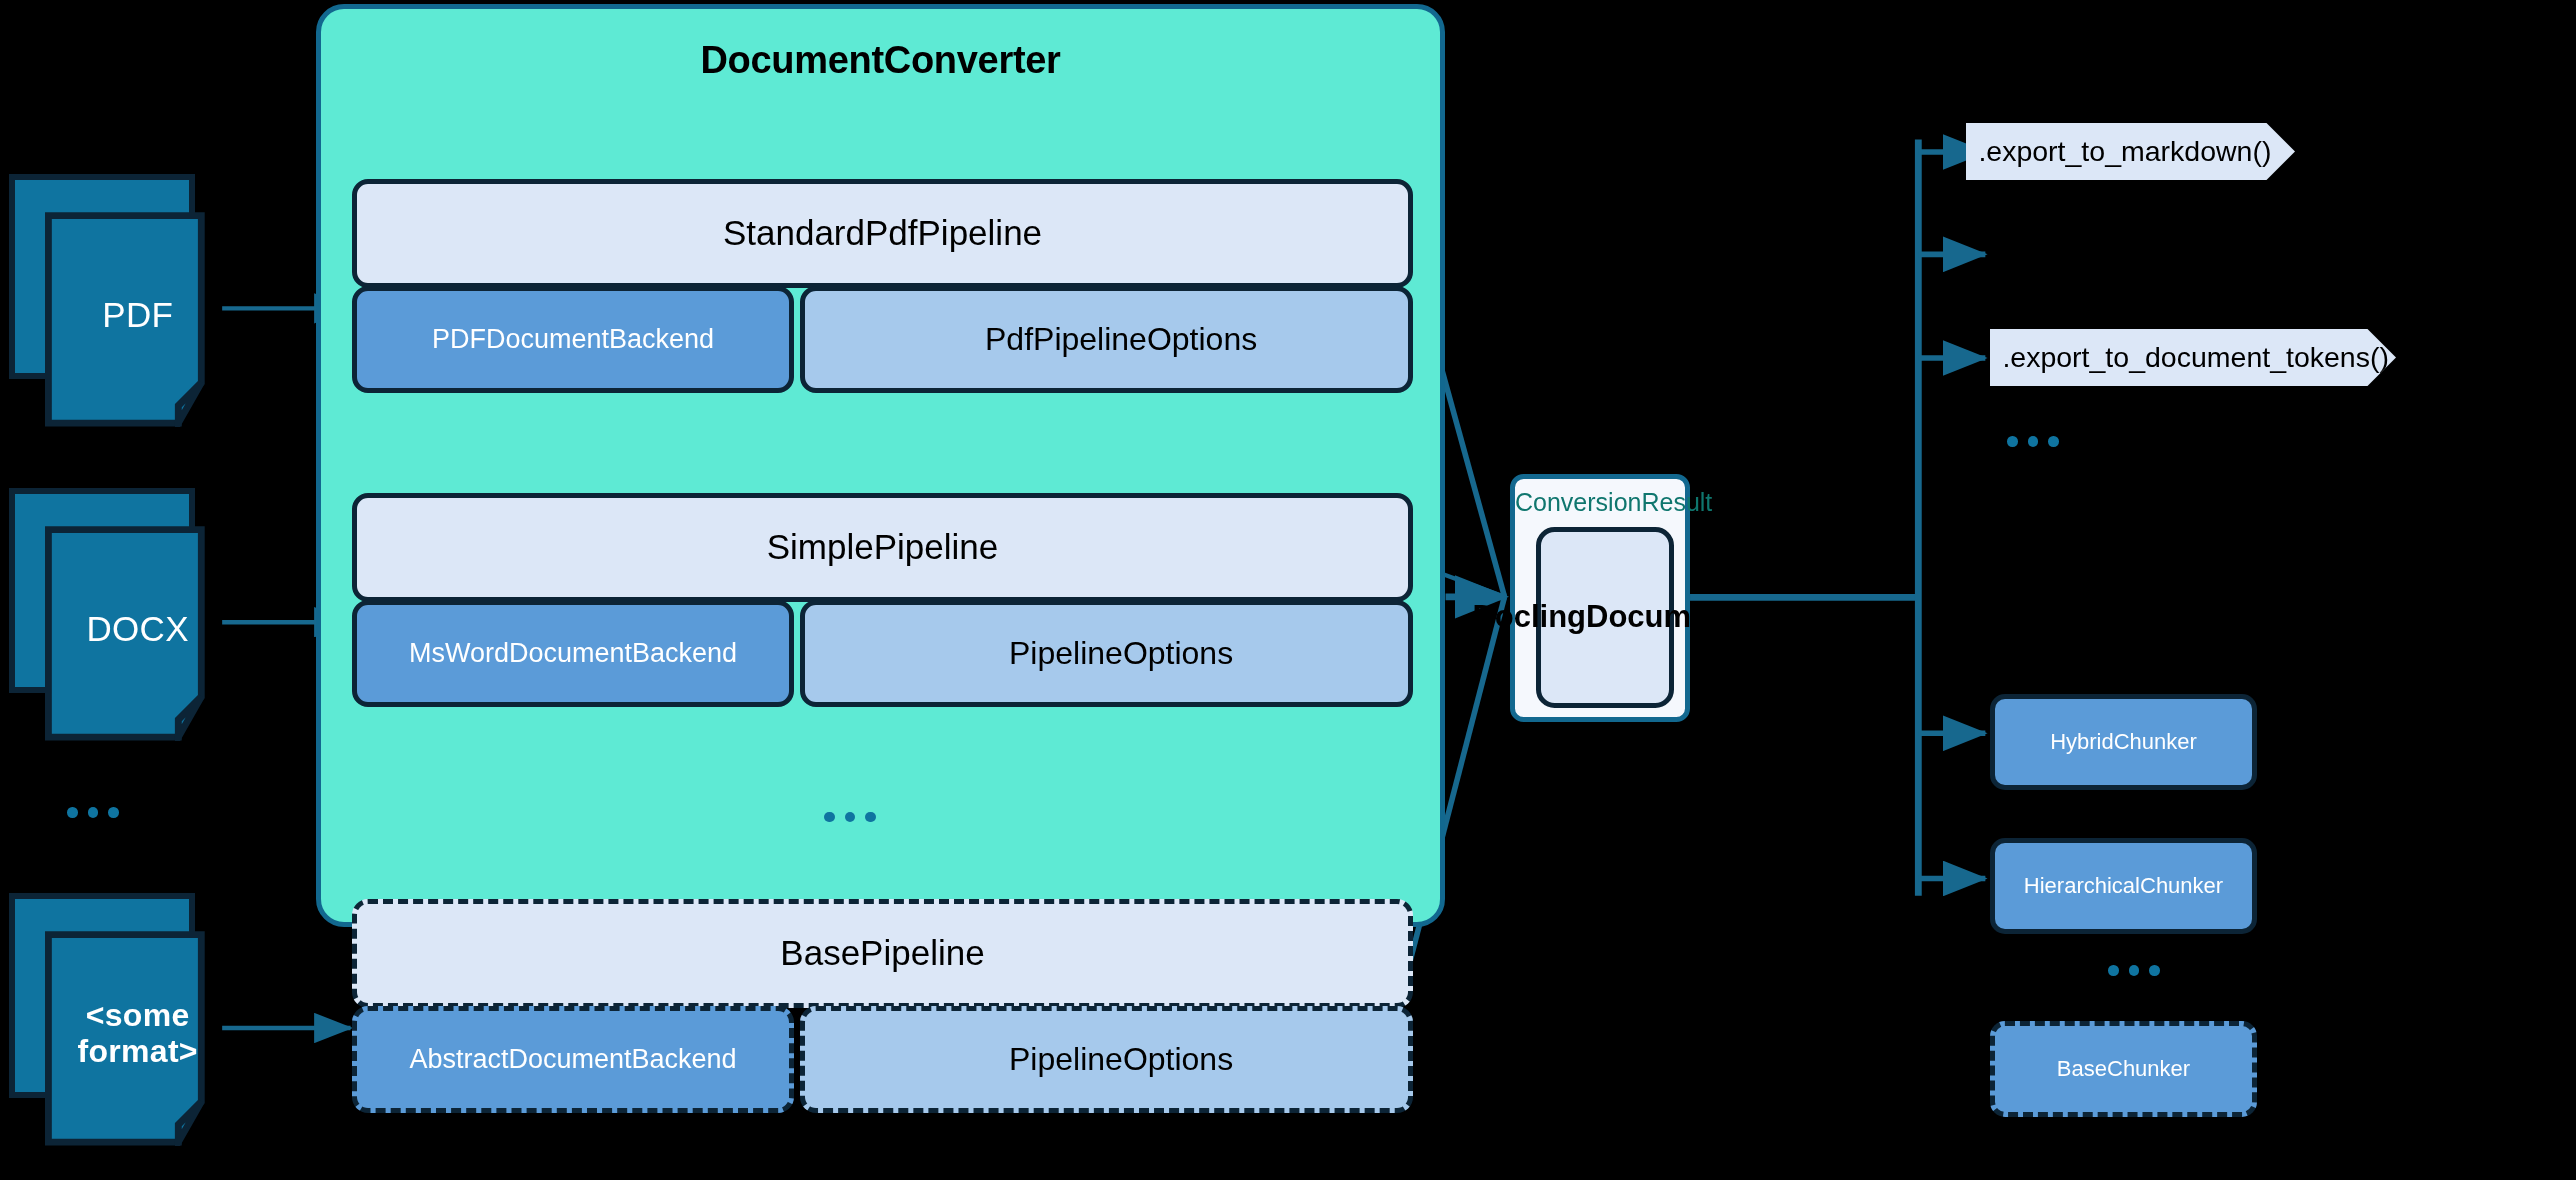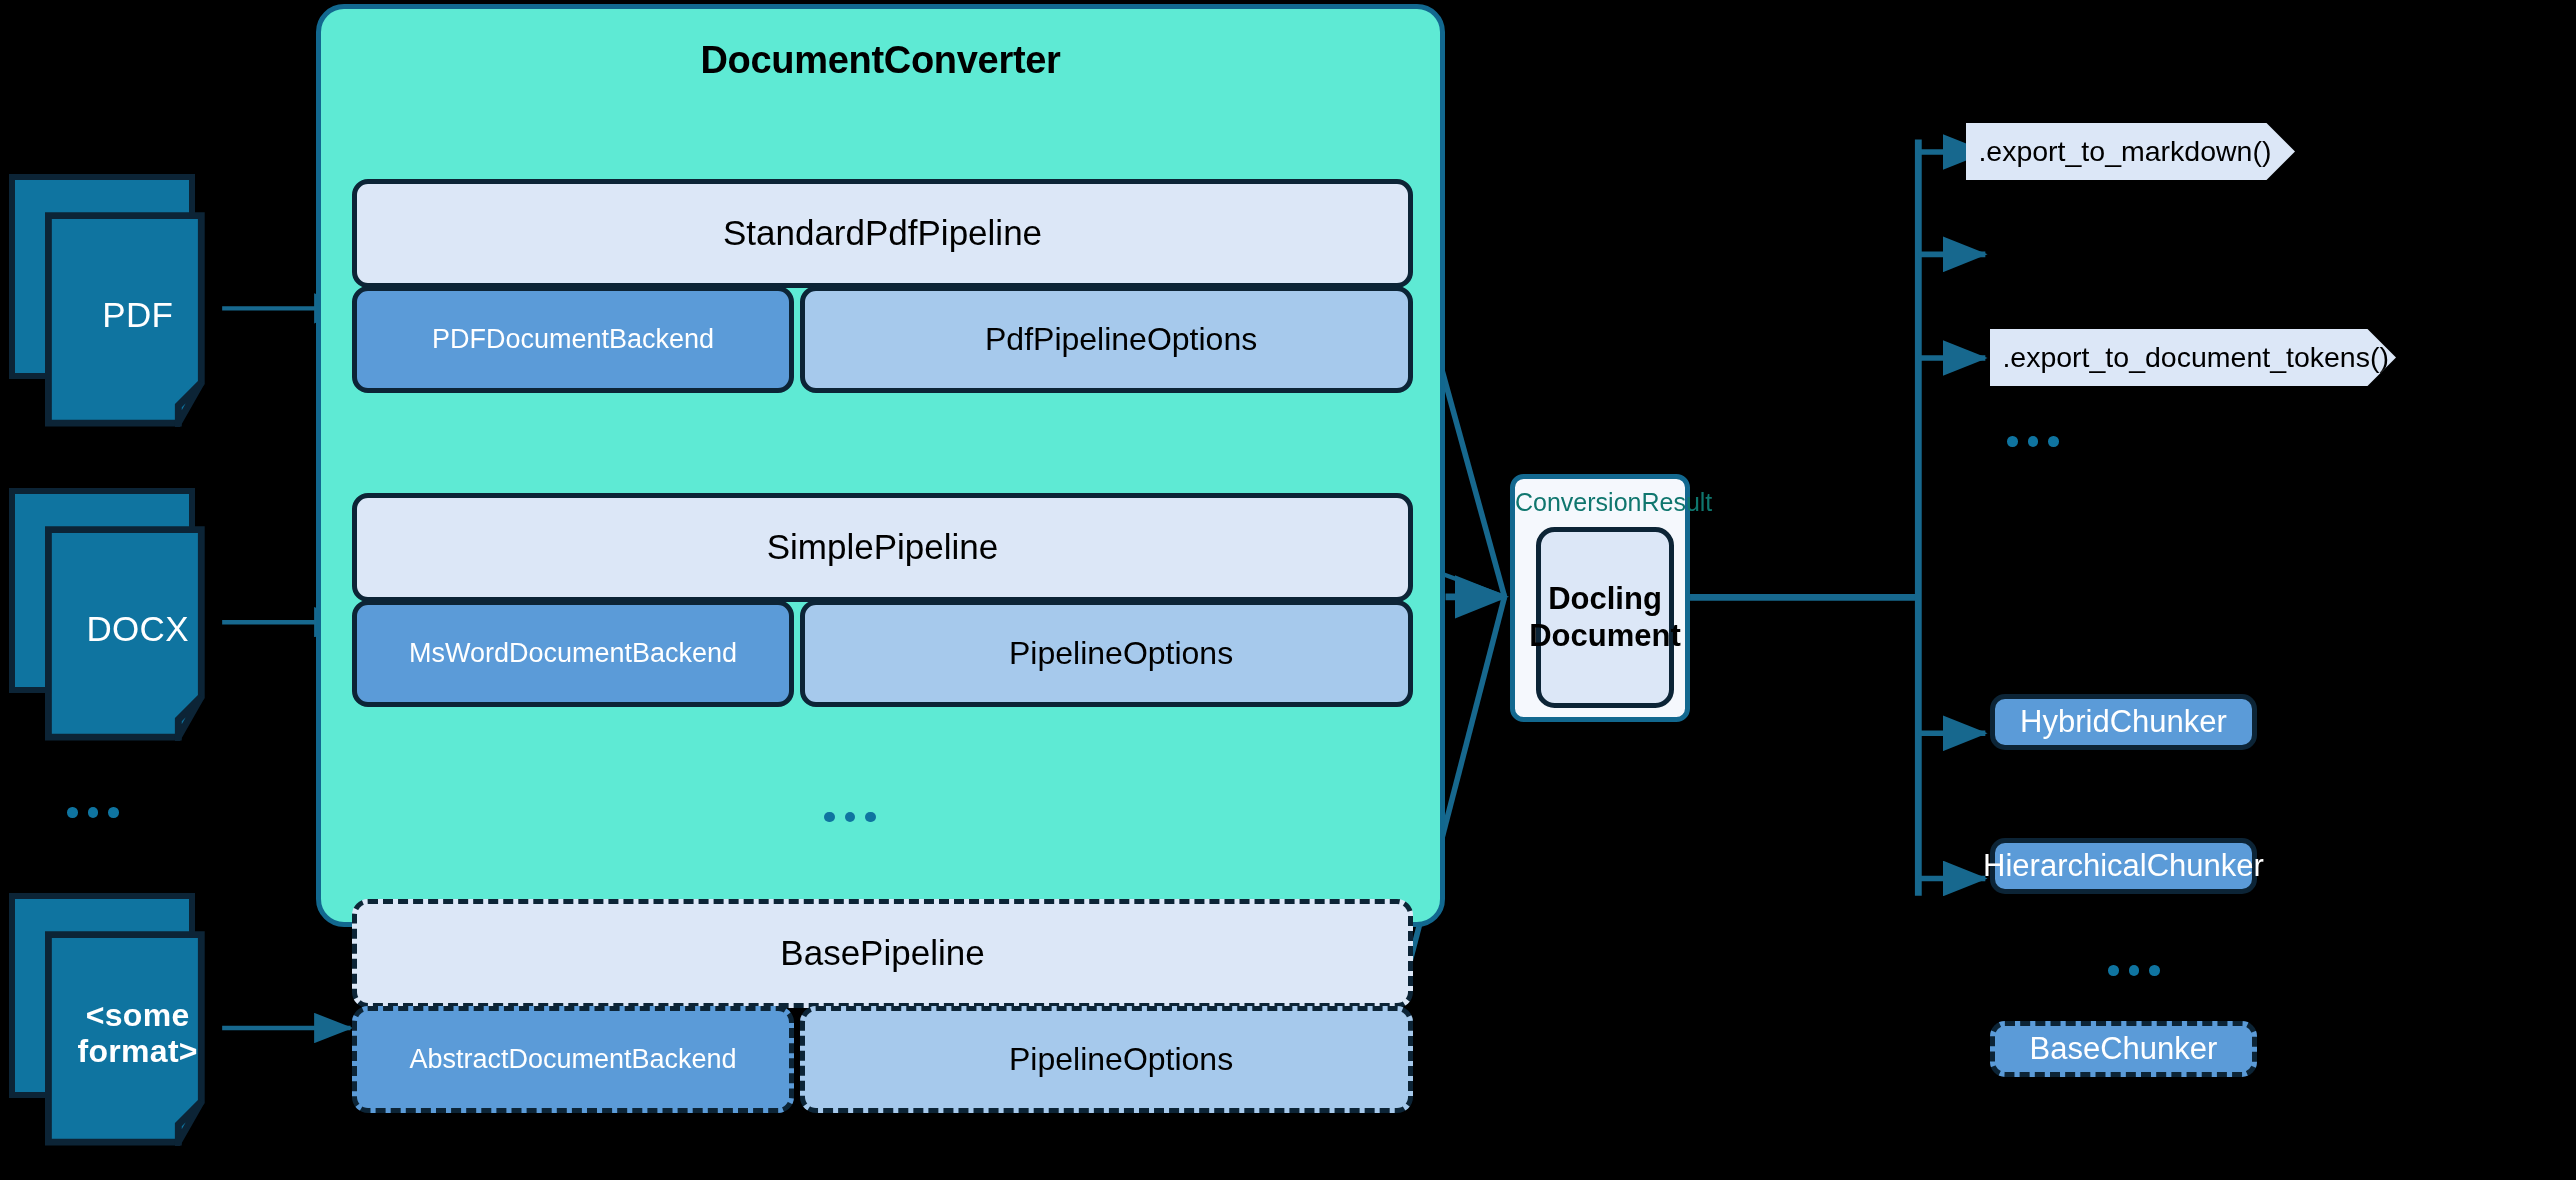--- a/index.html
+++ b/index.html
@@ -151,21 +151,21 @@
   }
   #docling-document {
     position: absolute;
     left: 21px; top: 48px;
     width: 138px; height: 181px;
     background: #dce7f7;
     border: 5.6px solid #0c2436;
     border-radius: 18.6px;
     box-sizing: border-box;
     display: flex;
-    flex-direction: column;
+    flex-direction: row;
     align-items: center;
     justify-content: center;
     font-size: 31px;
     font-weight: bold;
     color: #000000;
     line-height: 1.18;
     text-align: center;
   }
 
   
@@ -180,30 +180,30 @@
     padding-left: 12.4px;
     box-sizing: border-box;
   }
   .export-chip { clip-path: polygon(0 0, calc(100% - 28.5px) 0, 100% 50%, calc(100% - 28.5px) 100%, 0 100%); }
 
   
   .chunker-box {
     position: absolute;
     left: 1990px;
     width: 267px;
-    height: 56px;
+    height: 96px;
     background: #5b9bd8;
     border: 5.6px solid #0c2436;
     border-radius: 15px;
     box-sizing: border-box;
     display: flex;
     align-items: center;
     justify-content: center;
     color: #ffffff;
-    font-size: 31px;
+    font-size: 22px;
   }
   .chunker-box.dashed-box { border-style: dashed; }
 
   
   #connectors {
     position: absolute;
     left: 0; top: 0;
     width: 2576px; height: 1180px;
     pointer-events: none;
   }

